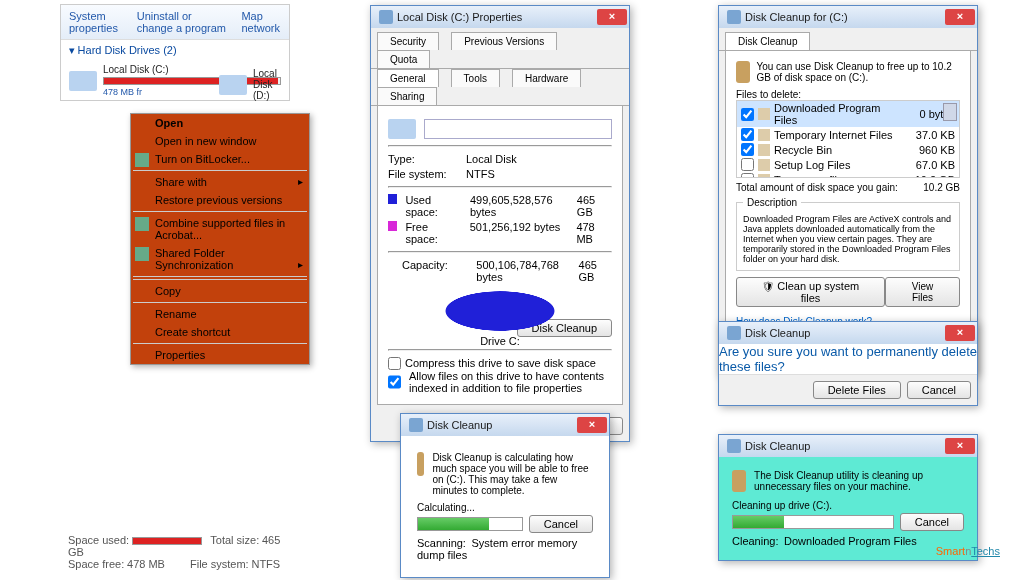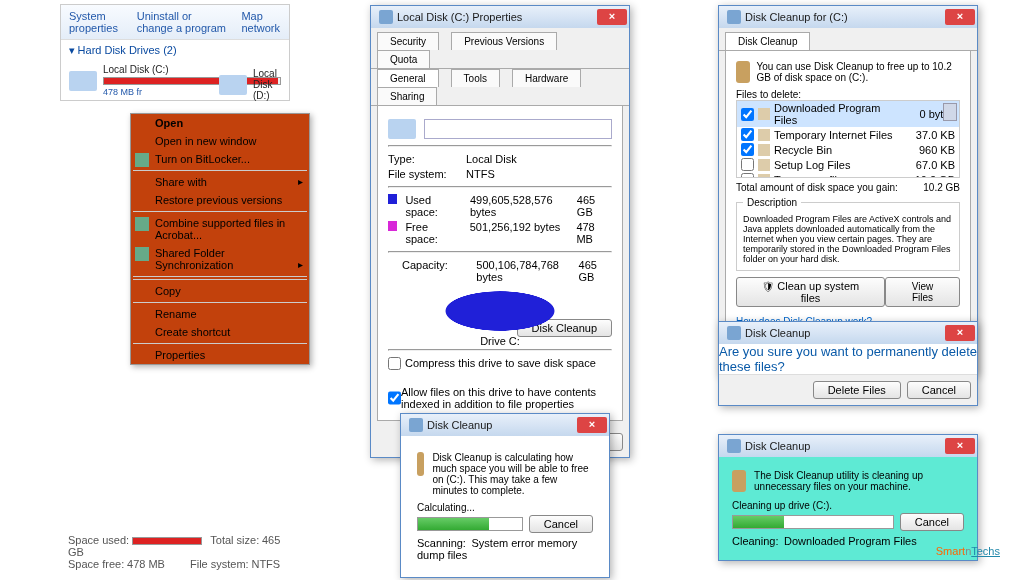--- a/index.html
+++ b/index.html
@@ -158,21 +158,21 @@
         <span>465 GB</span>
       </div>
     <div class="pie"></div>
     <div style="text-align:center">Drive C:</div>
     <div style="text-align:right;margin-top:-28px;margin-bottom:12px;"><button class="btn">Disk Cleanup</button></div>
     <hr style="margin:6px 0">
     <label style="display:flex;gap:4px;font-size:10px">
         <input type="checkbox" style="">
         <span>Compress this drive to save disk space</span>
       </label>
-    <label style="display:flex;gap:0;font-size:10px;margin-top:16px">
+    <label style="display:flex;gap:8px;font-size:10px;margin-top:0">
         <input type="checkbox" checked="" style="">
         <span>Allow files on this drive to have contents indexed in addition to file properties</span>
       </label>
   </div>
   <div class="btnrow">
     <button class="btn">OK</button>
     <button class="btn">Cancel</button>
     <button class="btn" style="color:#999">Apply</button>
   </div>
 </div>

